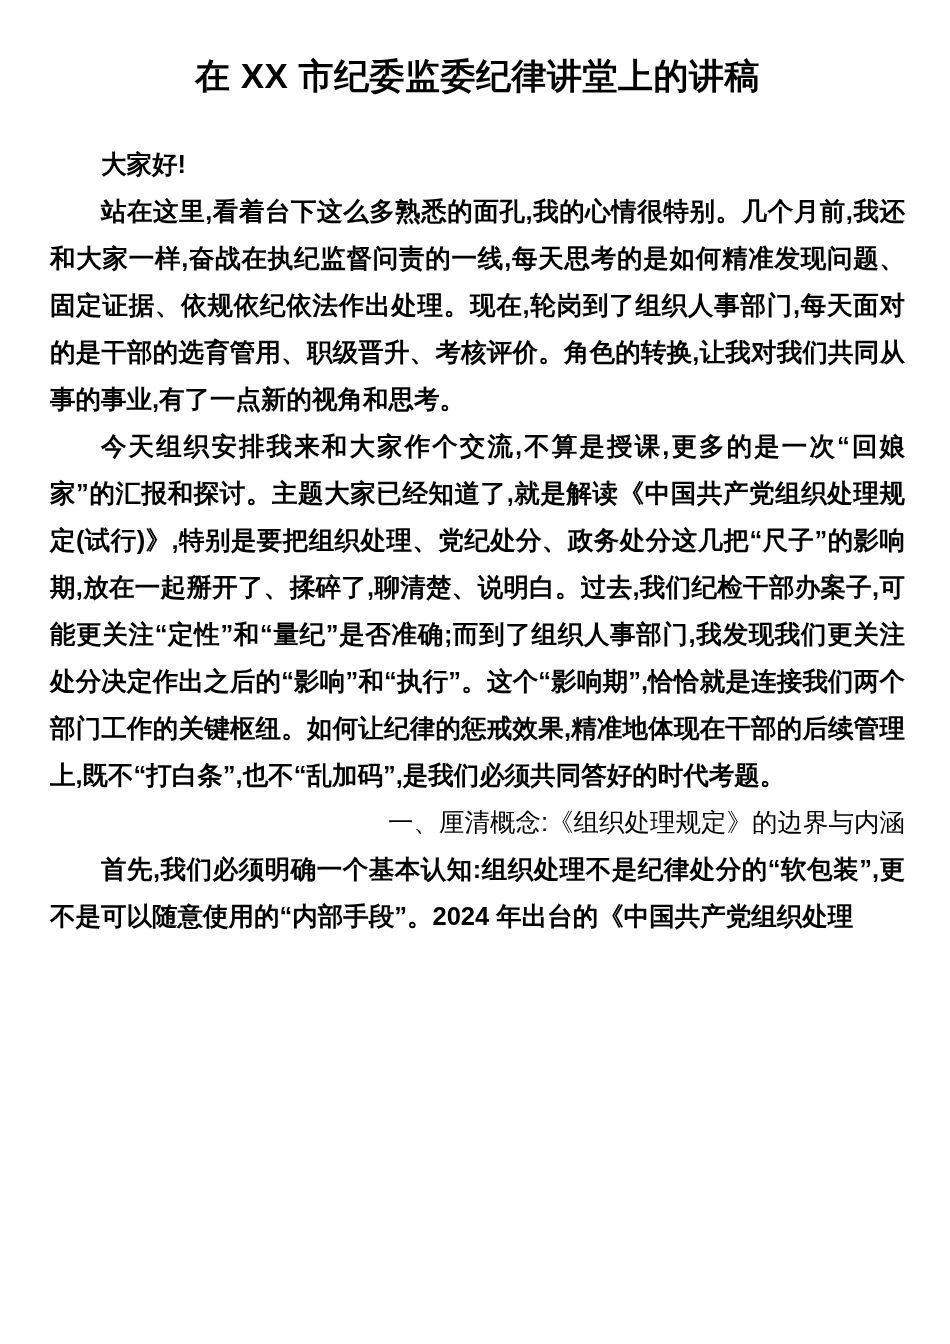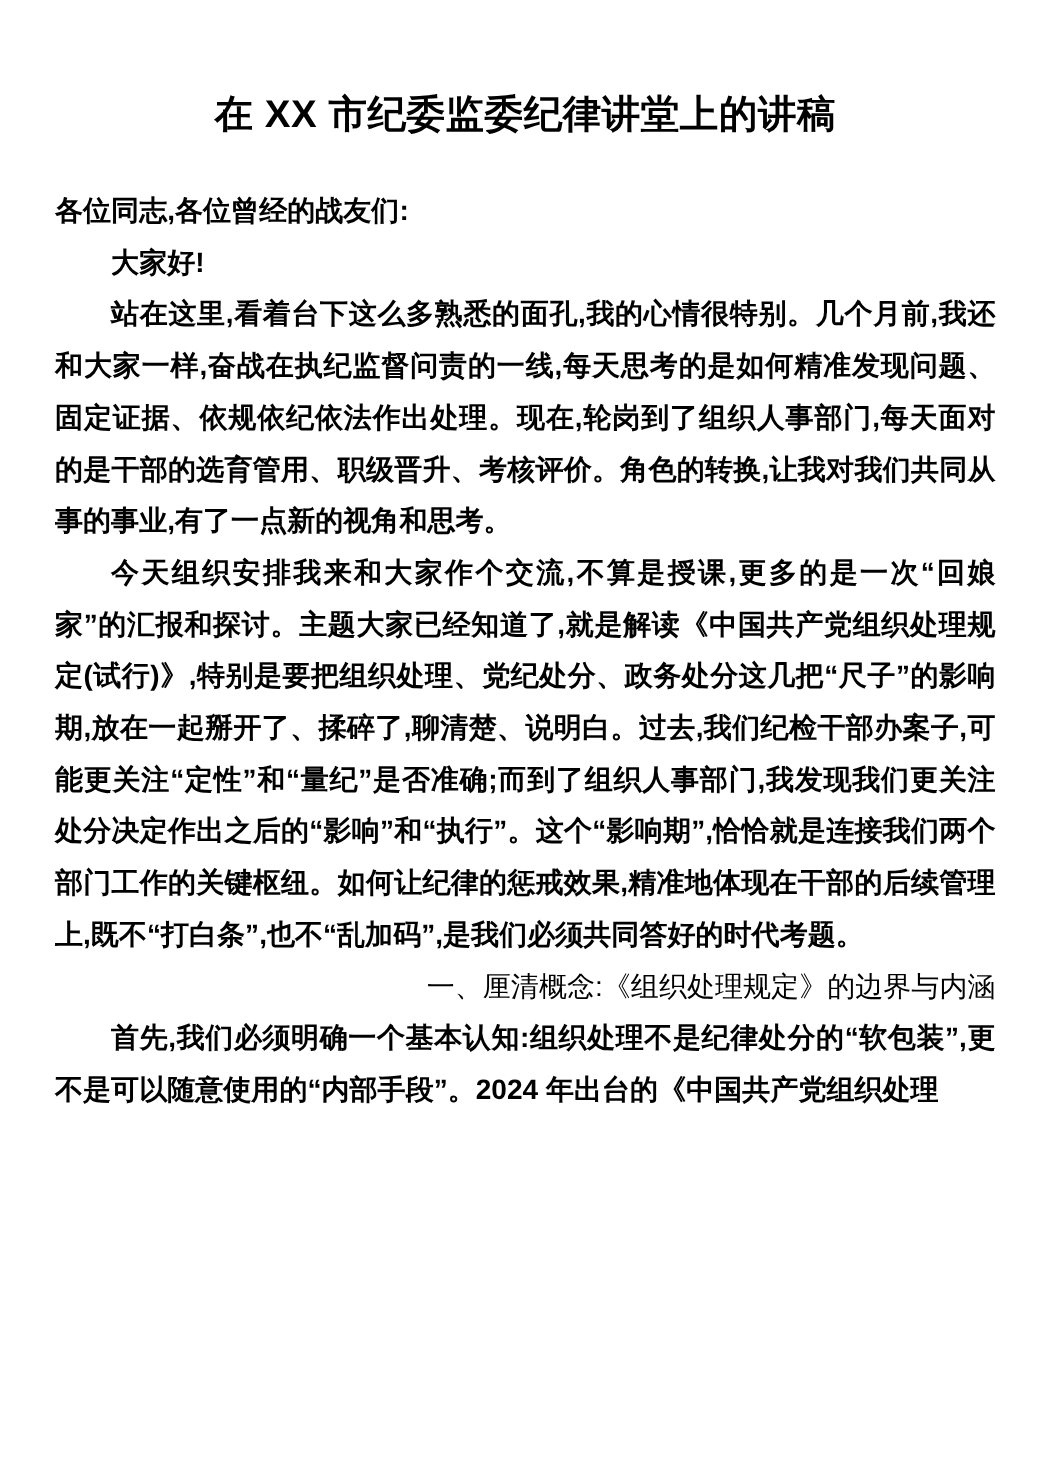--- a/index.html
+++ b/index.html
@@ -17,21 +17,21 @@
   .page {
     position: relative;
     width: 950px;
     height: 1344px;
     background: #ffffff;
     box-sizing: border-box;
     padding: 0 45px 0 50px;
   }
   .doc-title {
     margin: 0;
-    padding-top: 80px;
+    padding-top: 52px;
     text-align: center;
     font-size: 35px;
     font-weight: 600;
     letter-spacing: 0.5px;
     line-height: 1.35;
     white-space: nowrap;
   }
   .body-block {
     margin-top: 42px;
   }
@@ -63,21 +63,20 @@
 </style>
 </head>
 <body>
 
 <div class="page">
 
   <h1 class="doc-title">在 XX 市纪委监委纪律讲堂上的讲稿</h1>
 
   <div class="body-block">
 
-    <p class="para noindent">各位同志,各位曾经的战友们:</p>
 
     <p class="para indent">大家好!</p>
 
     <p class="para indent">站在这里,看着台下这么多熟悉的面孔,我的心情很特别。几个月前,我还和大家一样,奋战在执纪监督问责的一线,每天思考的是如何精准发现问题、固定证据、依规依纪依法作出处理。现在,轮岗到了组织人事部门,每天面对的是干部的选育管用、职级晋升、考核评价。角色的转换,让我对我们共同从事的事业,有了一点新的视角和思考。</p>
 
     <p class="para indent">今天组织安排我来和大家作个交流,不算是授课,更多的是一次“回娘家”的汇报和探讨。主题大家已经知道了,就是解读《中国共产党组织处理规定(试行)》,特别是要把组织处理、党纪处分、政务处分这几把“尺子”的影响期,放在一起掰开了、揉碎了,聊清楚、说明白。过去,我们纪检干部办案子,可能更关注“定性”和“量纪”是否准确;而到了组织人事部门,我发现我们更关注处分决定作出之后的“影响”和“执行”。这个“影响期”,恰恰就是连接我们两个部门工作的关键枢纽。如何让纪律的惩戒效果,精准地体现在干部的后续管理上,既不“打白条”,也不“乱加码”,是我们必须共同答好的时代考题。</p>
 
 
     <p class="heading-line">一、厘清概念:《组织处理规定》的边界与内涵</p>
 

